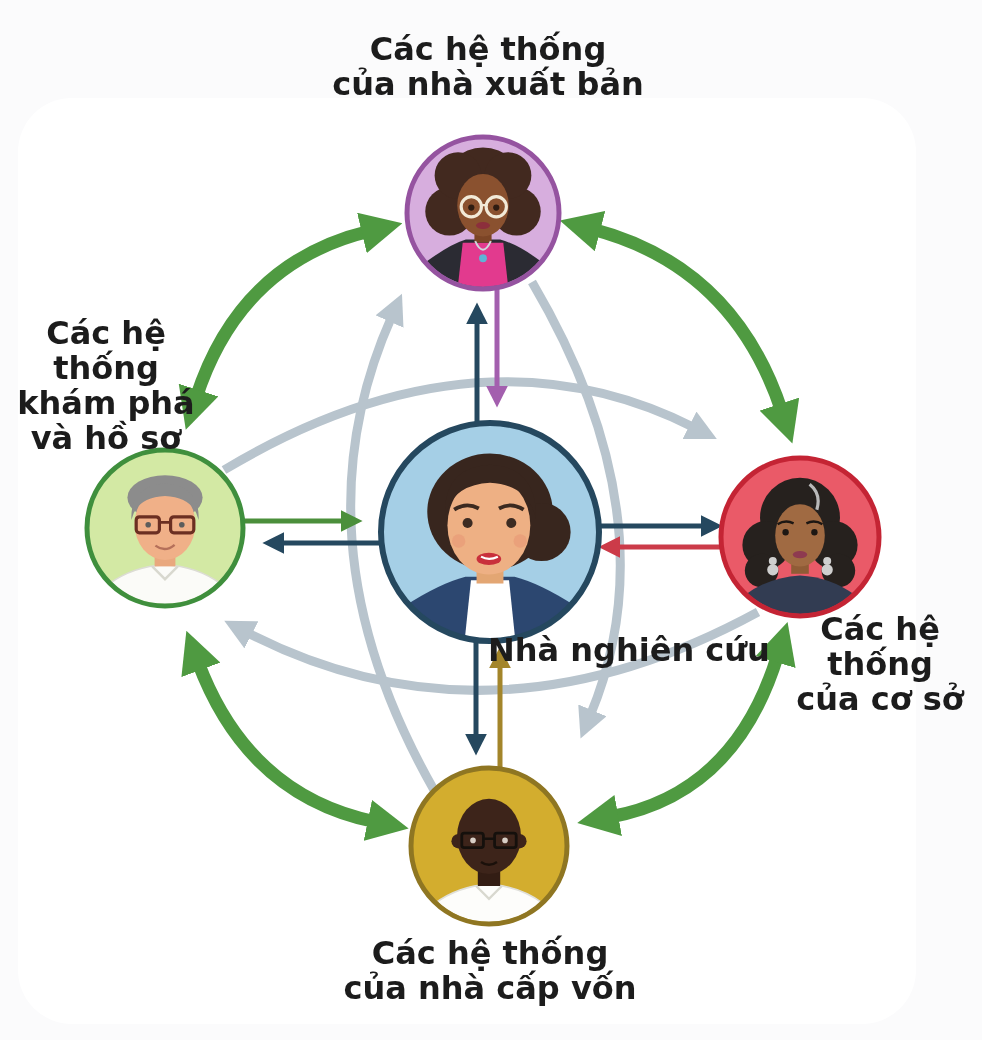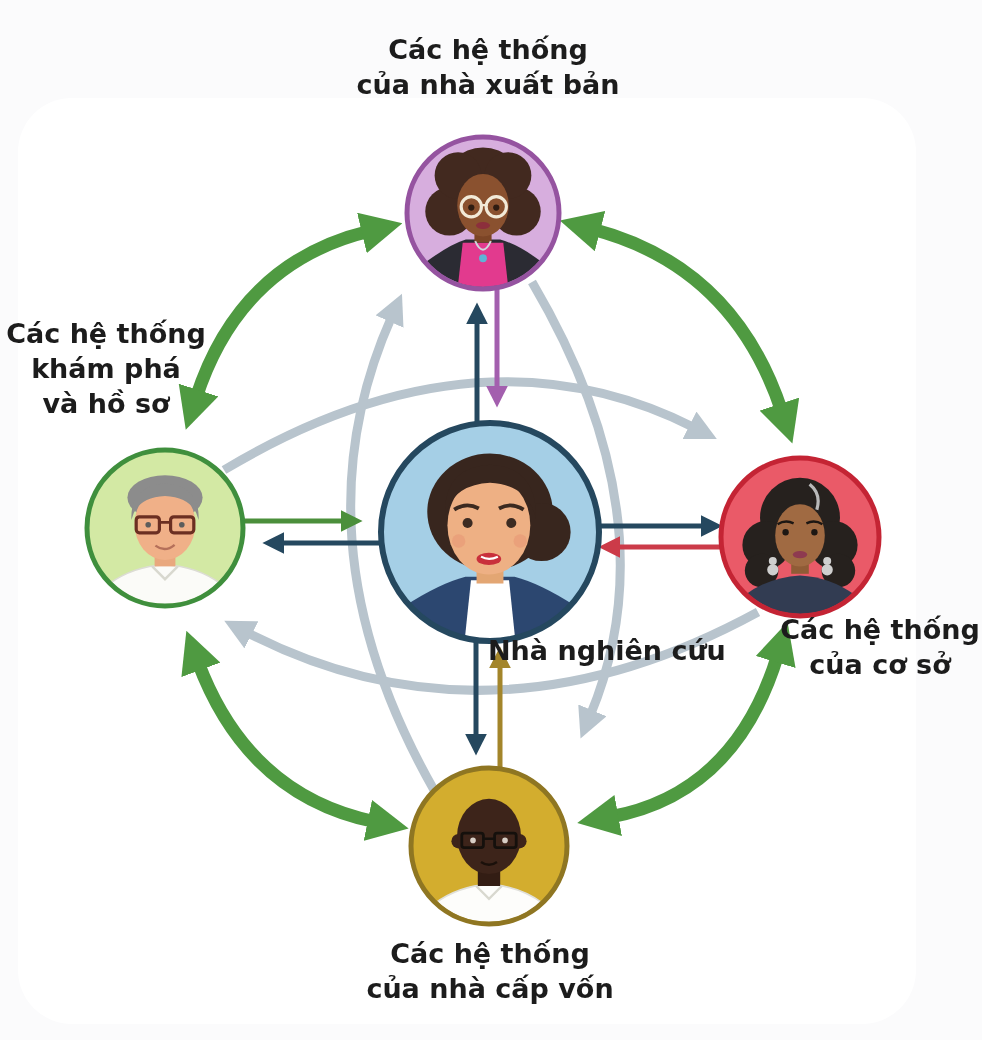--- a/index.html
+++ b/index.html
@@ -2,21 +2,21 @@
 <html><head>
 <meta charset="utf-8">
 <style>
   html,body{margin:0;padding:0;background:#fbfbfc;}
   .stage{position:relative;width:982px;height:1040px;overflow:hidden;
          font-family:"DejaVu Sans","Liberation Sans",sans-serif;}
   .card{position:absolute;left:18px;top:98px;width:898px;height:926px;
         background:#ffffff;border-radius:54px;}
   svg.diagram{position:absolute;left:0;top:0;}
   .label{position:absolute;white-space:pre-line;font-weight:700;color:#1c1c1c;
-         font-size:27px;line-height:35px;text-align:center;}
+         font-size:32px;line-height:35px;text-align:center;}
   .label.top{left:288px;top:32px;width:400px;}
   .label.left{left:0px;top:316px;width:212px;}
   .label.right{left:778px;top:612px;width:204px;}
   .label.bottom{left:290px;top:936px;width:400px;}
   .label.center{left:488px;top:633px;width:290px;text-align:left;}
   .arc{fill:none;}
   .gray-arc{stroke-width:9px;}
   .green-arc{stroke-width:13px;}
   .spoke{stroke-width:5px;}
 </style>

